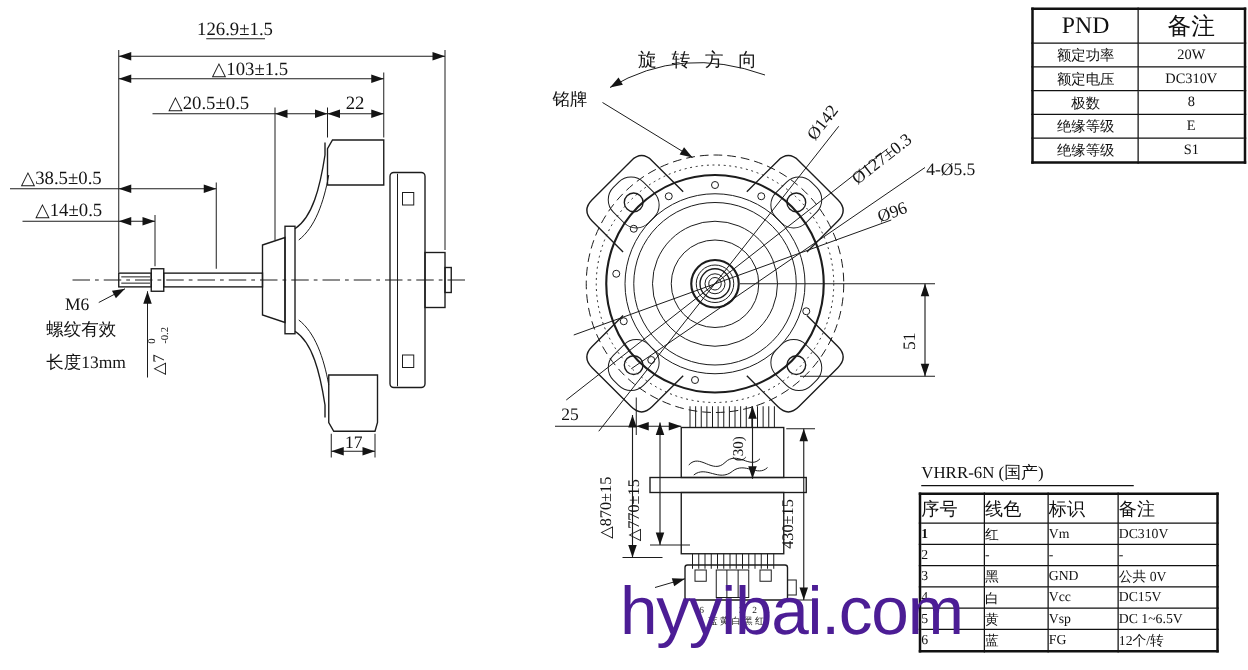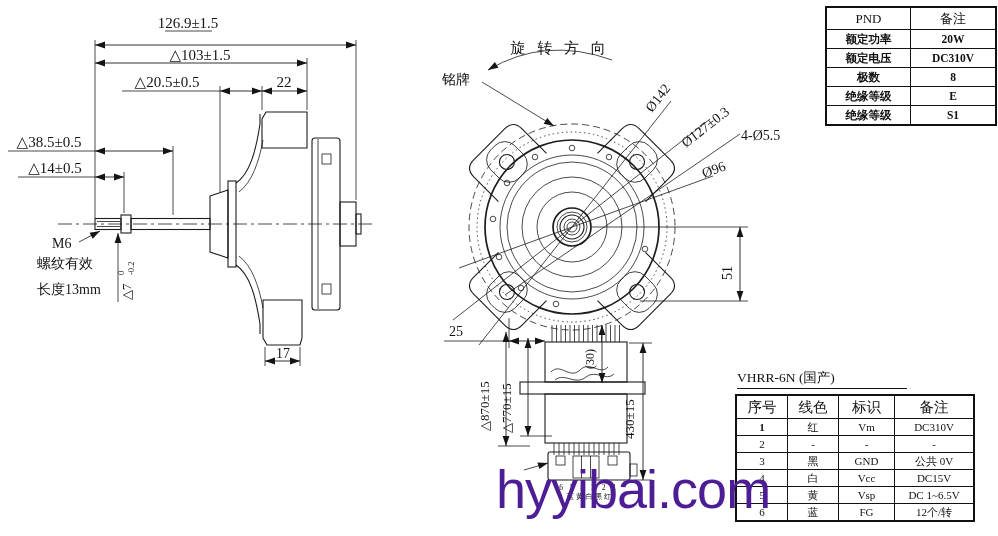--- a/index.html
+++ b/index.html
@@ -8,28 +8,28 @@
   #stage{position:absolute;left:0;top:0;width:998px;height:536px;}
   svg{position:absolute;left:0;top:0;}
   svg text{font-family:"Liberation Serif","DejaVu Serif",serif;fill:#141414;}
   .ln{stroke:#1c1c1c;stroke-width:1.1;fill:none;}
   .thin{stroke:#1c1c1c;stroke-width:0.8;fill:none;}
   .bold{stroke:#1c1c1c;stroke-width:1.7;fill:none;}
   .dim{stroke:#1c1c1c;stroke-width:0.9;fill:none;}
 
   .spec-table{position:absolute;left:825px;top:6px;border-collapse:collapse;border:2px solid #111;background:#fff;}
   .spec-table td{border:1px solid #111;text-align:center;padding:0;}
-  .spec-table tr.hd td{font-size:13px;height:21px;}
-  .spec-table tr.bd td{font-size:11.5px;height:18px;font-weight:bold;}
+  .spec-table tr.hd td{font-size:19px;height:21px;}
+  .spec-table tr.bd td{font-size:11.5px;height:18px;}
   .spec-c1{width:83px;} .spec-c2{width:84px;}
 
   .wire-title{position:absolute;left:737px;top:369px;width:170px;
               font-size:13.5px;border-bottom:1.5px solid #111;padding-bottom:1px;background:transparent;}
   .wire-table{position:absolute;left:735px;top:394px;border-collapse:collapse;border:2px solid #111;background:#fff;}
-  .wire-table td{border:1px solid #111;text-align:center;padding:0;}
+  .wire-table td{border:1px solid #111;padding:0;}
   .wire-table tr.hd td{font-size:14.5px;height:22px;}
   .wire-table tr.bd td{font-size:11px;height:16px;}
   .w-c1{width:50px;} .w-c2{width:50px;} .w-c3{width:55px;} .w-c4{width:78px;}
   .bold-cell{font-weight:bold;}
 
   .watermark{position:absolute;left:496px;top:458px;z-index:6;
              font-family:"Liberation Sans","DejaVu Sans",sans-serif;
              font-size:54px;line-height:1.15;color:#4c1d95;letter-spacing:-1px;white-space:nowrap;}
 </style>
 </head>

